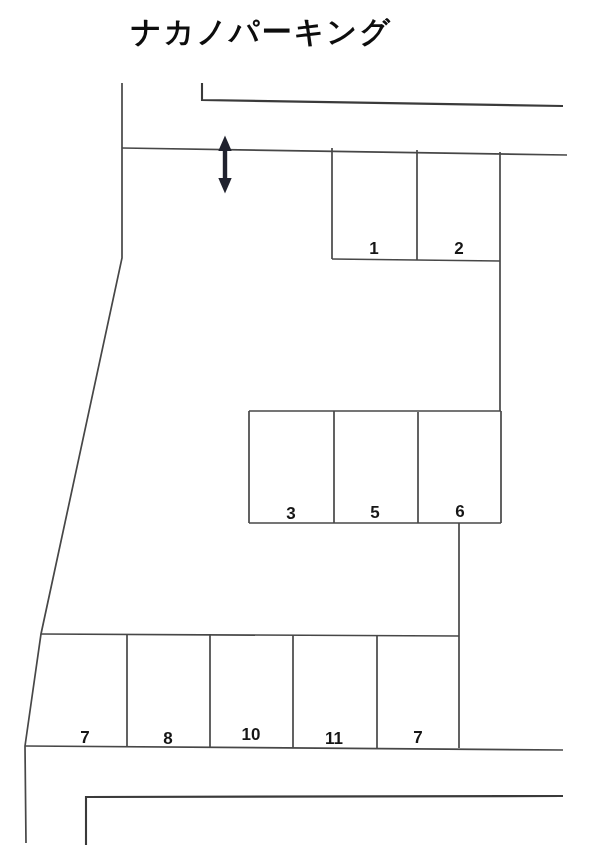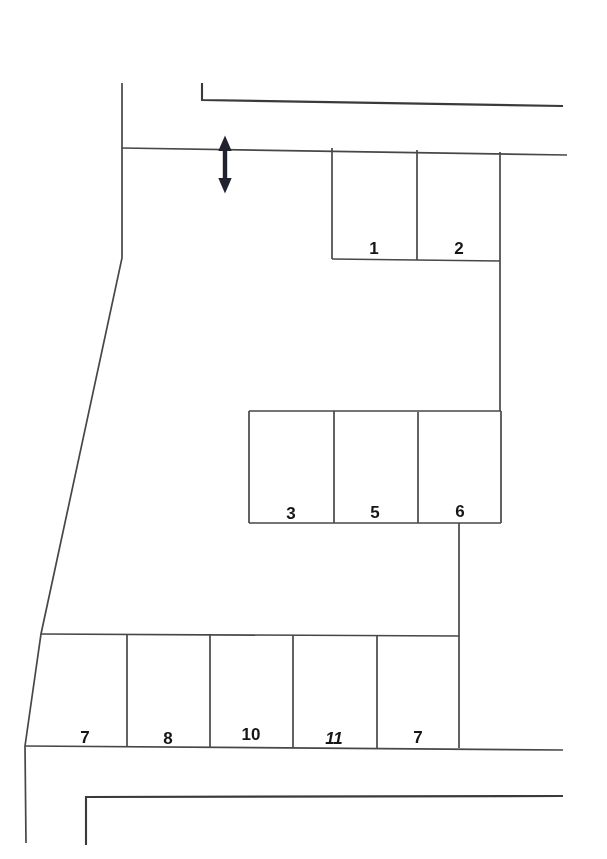--- a/index.html
+++ b/index.html
@@ -58,20 +58,21 @@
     color: #161616;
     line-height: 1;
     white-space: nowrap;
   }
 </style>
 </head>
 <body>
 
 <div class="canvas">
 
+  <div class="title">ナカノパーキング</div>
 
   <svg class="diagram-svg" viewBox="0 0 607 859" xmlns="http://www.w3.org/2000/svg">
 
     <polyline class="road" points="202,83 202,100 563,106"></polyline>
 
     <line class="boundary" x1="122" y1="148" x2="567" y2="155"></line>
 
     <polyline class="boundary" points="122,83 122,258 41,634 25,746 26,843"></polyline>
 
     <line class="boundary" x1="332" y1="148" x2="332" y2="259"></line>
@@ -107,16 +108,16 @@
   <div class="space-num" style="left:374px; top:248px;">1</div>
   <div class="space-num" style="left:459px; top:248px;">2</div>
 
   <div class="space-num" style="left:291px; top:513px;">3</div>
   <div class="space-num" style="left:375px; top:512px;">5</div>
   <div class="space-num" style="left:460px; top:511px;">6</div>
 
   <div class="space-num" style="left:85px; top:737px;">7</div>
   <div class="space-num" style="left:168px; top:738px;">8</div>
   <div class="space-num" style="left:251px; top:734px;">10</div>
-  <div class="space-num" style="left:334px; top:738px;font-style:italic;">11</div>
+  <div class="space-num" style="left:334px; top:738px;">11</div>
   <div class="space-num" style="left:418px; top:737px;">7</div>
 
 </div>
 
 </body></html>

